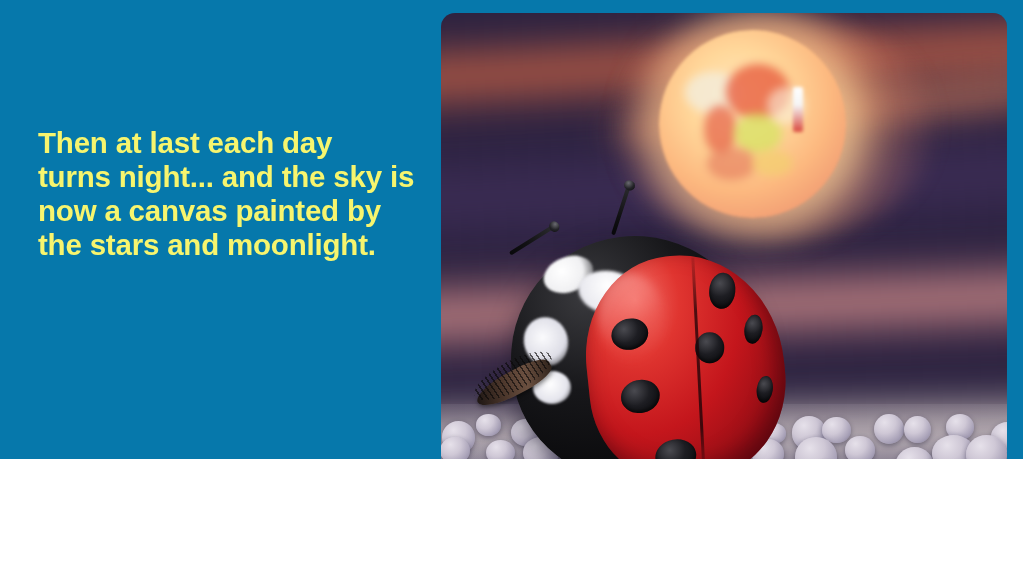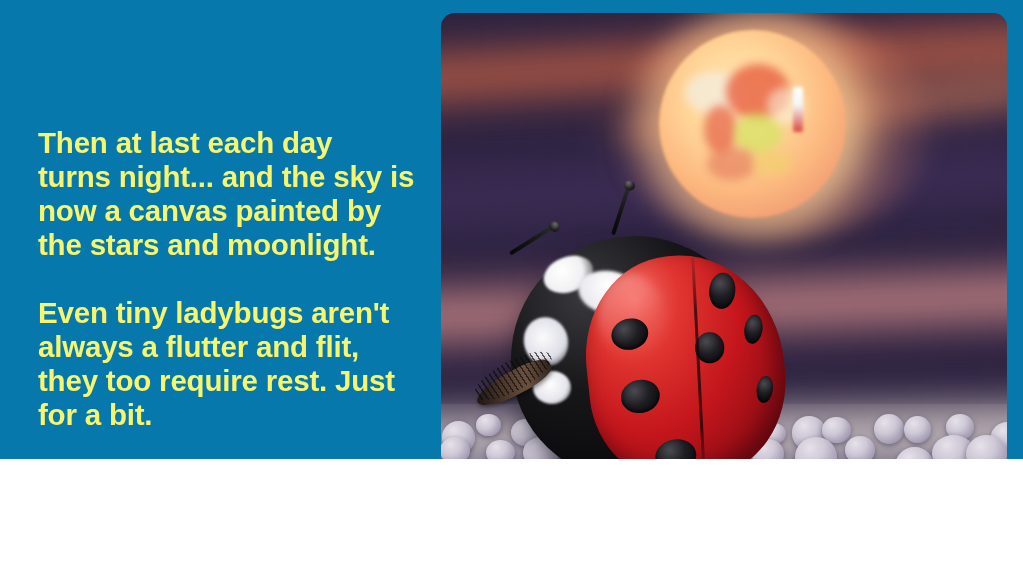--- a/index.html
+++ b/index.html
@@ -345,24 +345,20 @@
 <body>
 
 <div class="slide">
   <div class="slide-bg"></div>
 
   <div class="text-column">
     <p class="verse">Then at last each day
 turns night...  and the sky is
 now a canvas painted by
 the stars and moonlight.</p>
-    <p class="verse">Even tiny ladybugs aren't
-always a flutter and flit,
-they too require rest. Just
-for a bit.</p>
   </div>
 
   <div class="photo">
     <div class="photo-inner">
 
       <div class="sky"></div>
       <div class="sky-band band-orange-top"></div>
       <div class="sky-band band-coral-wisp"></div>
       <div class="sky-band band-dark"></div>
       <div class="sky-band band-pink-mid"></div>

